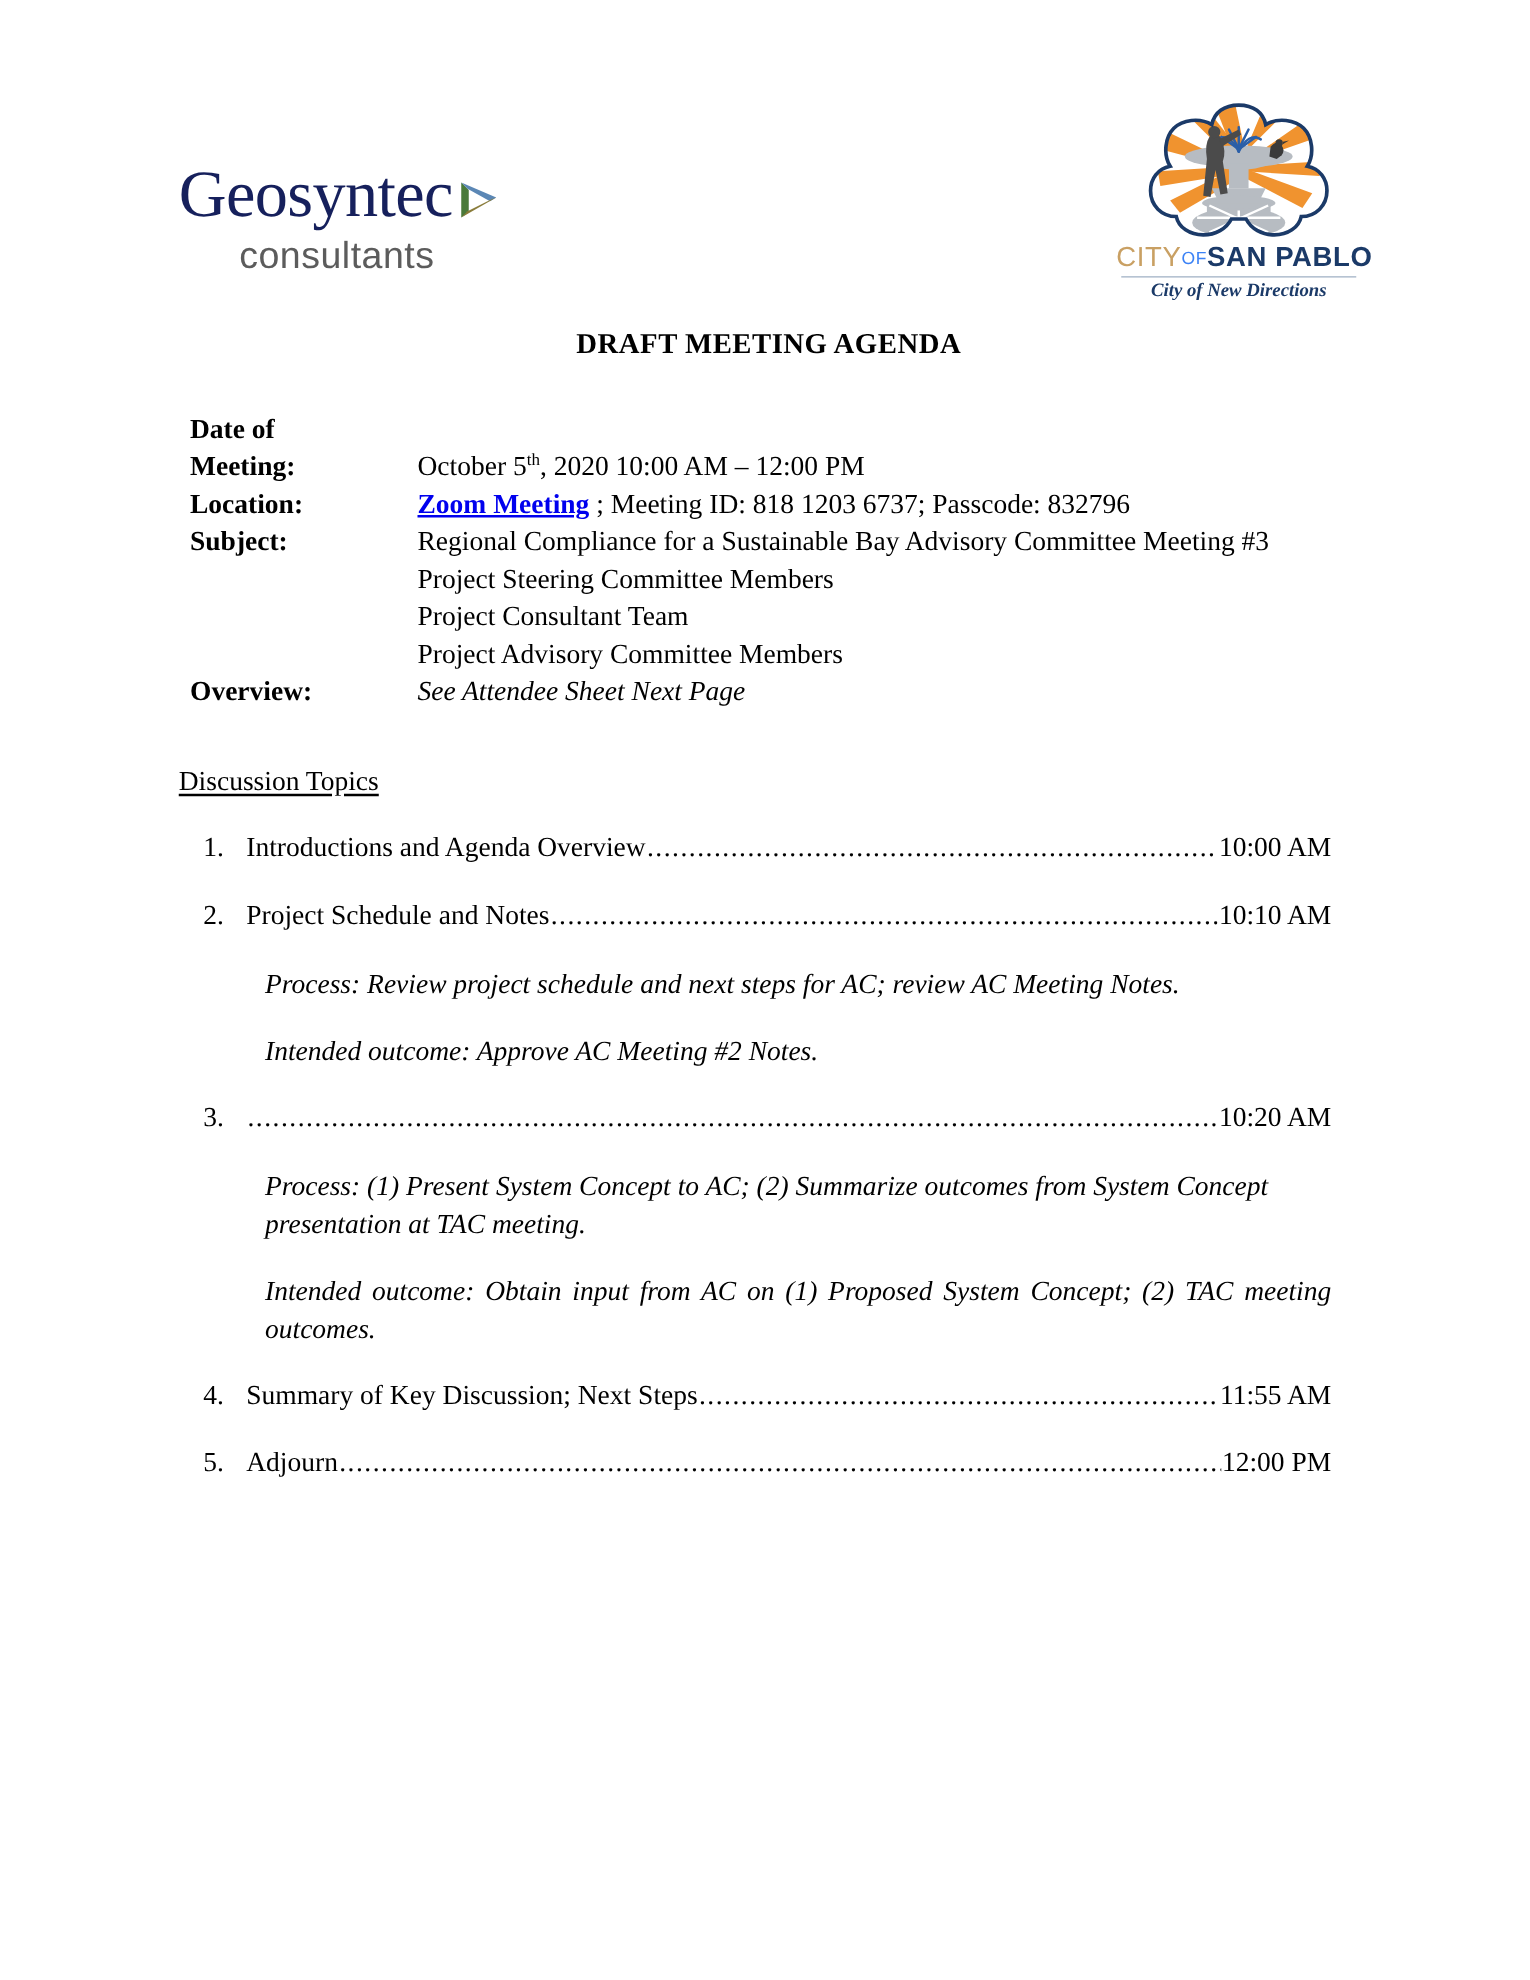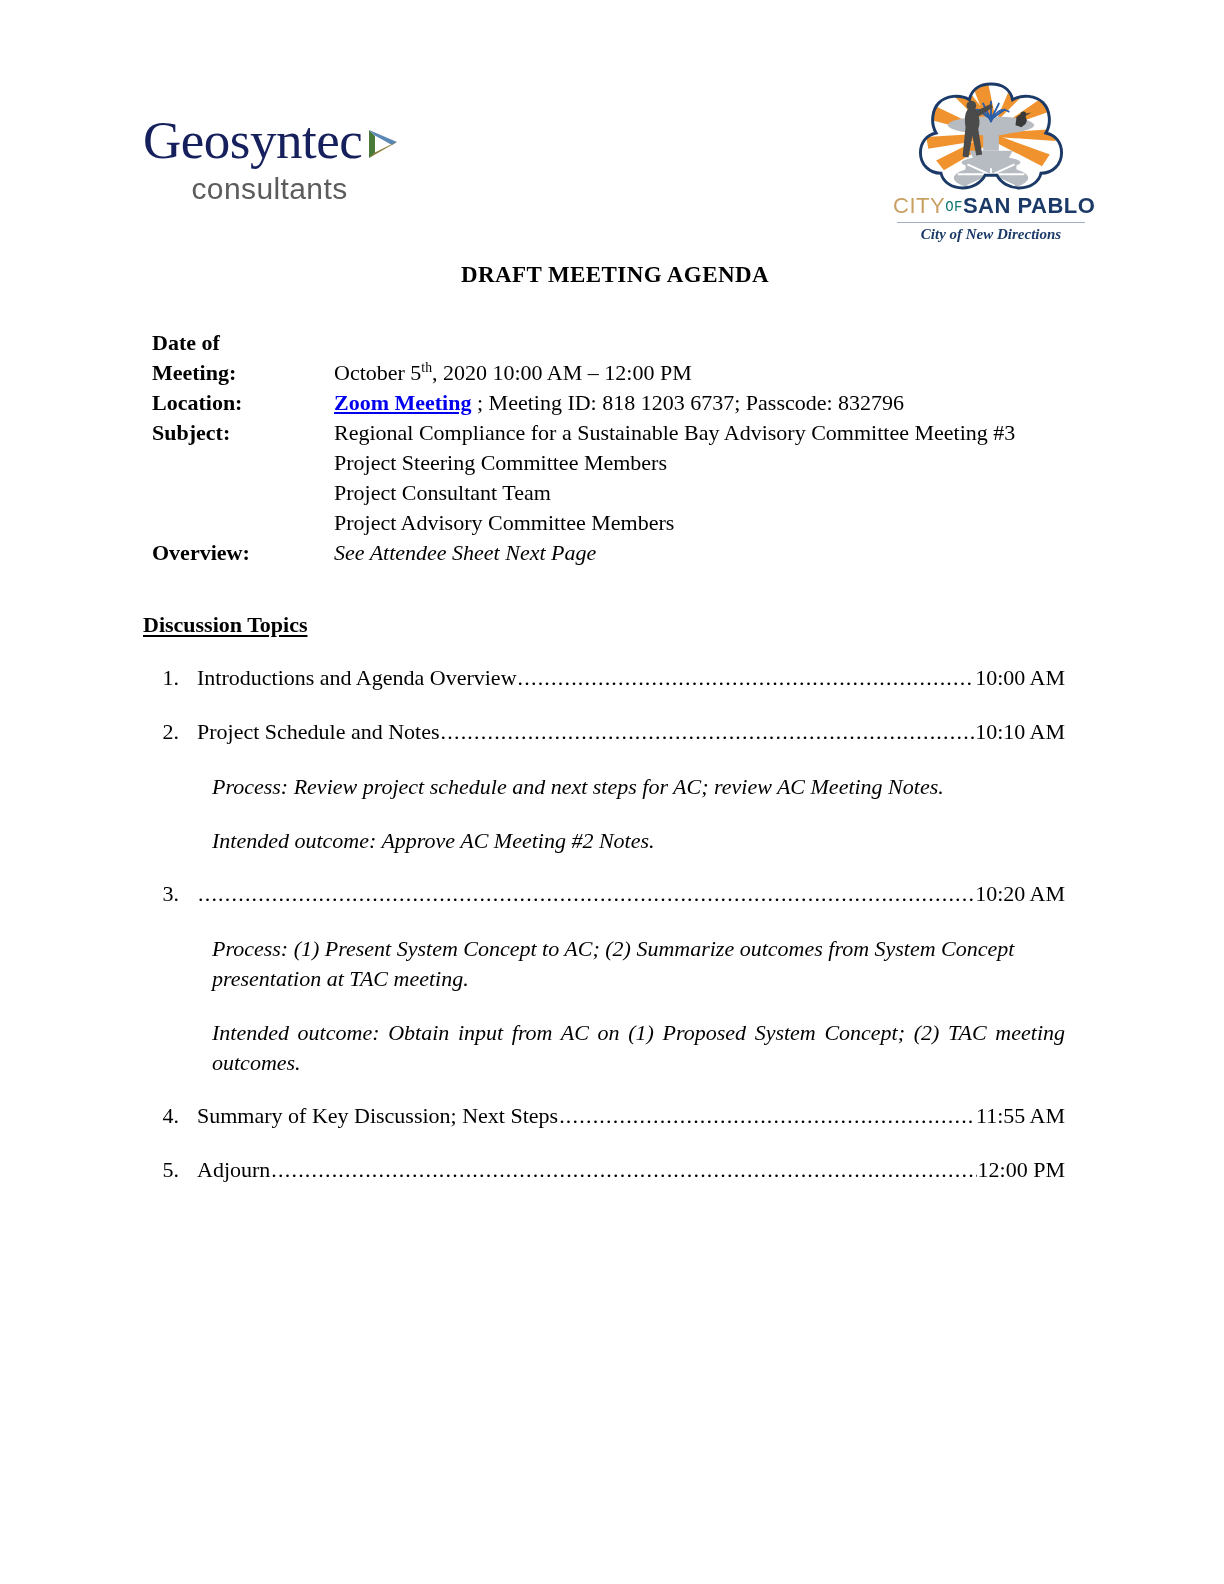--- a/index.html
+++ b/index.html
@@ -24,21 +24,21 @@
 
   
   .header {
     position: relative;
     height: 190px;
   }
 
   .geosyntec-logo {
     position: absolute;
     left: 143px;
-    top: 112px;
+    top: 128px;
     width: 300px;
   }
   .geo-wordmark-row {
     display: flex;
     align-items: flex-start;
     height: 58px;
   }
   .geo-word {
     font-family: "Liberation Serif", "DejaVu Serif", serif;
     font-size: 53px;
@@ -76,21 +76,21 @@
   }
   .sp-name {
     font-family: "Liberation Sans", "DejaVu Sans", sans-serif;
     font-size: 22px;
     font-weight: 400;
     letter-spacing: 0.5px;
     line-height: 24px;
     white-space: nowrap;
   }
   .sp-city { color: #c9a063; }
-  .sp-of { color: #0f766e; font-size: 14px; vertical-align: 2px; font-family: Liberation Mono, monospace; }
+  .sp-of { color: #3b82f6; font-size: 14px; vertical-align: 2px; }
   .sp-pablo { color: #1b3a68; font-weight: 700; }
   .sp-rule {
     height: 1px;
     background: #9fb0c4;
     margin: 3px 4px 2px 4px;
   }
   .sp-tagline {
     font-family: "Liberation Serif", "DejaVu Serif", serif;
     font-style: italic;
     font-weight: 700;
@@ -139,21 +139,21 @@
     font-weight: 700;
   }
   sup { font-size: 0.62em; vertical-align: super; line-height: 0; }
   .attendee-italic { font-style: italic; }
 
   
   .section-head {
     margin-top: 44px;
     margin-left: 143px;
     font-size: 22px;
-    font-weight: 700;
+    font-weight: 400;
     text-decoration: underline;
     text-underline-offset: 3px;
     display: inline-block;
   }
 
   .topics {
     margin-top: 26px;
     margin-left: 143px;
     width: 922px;
   }

